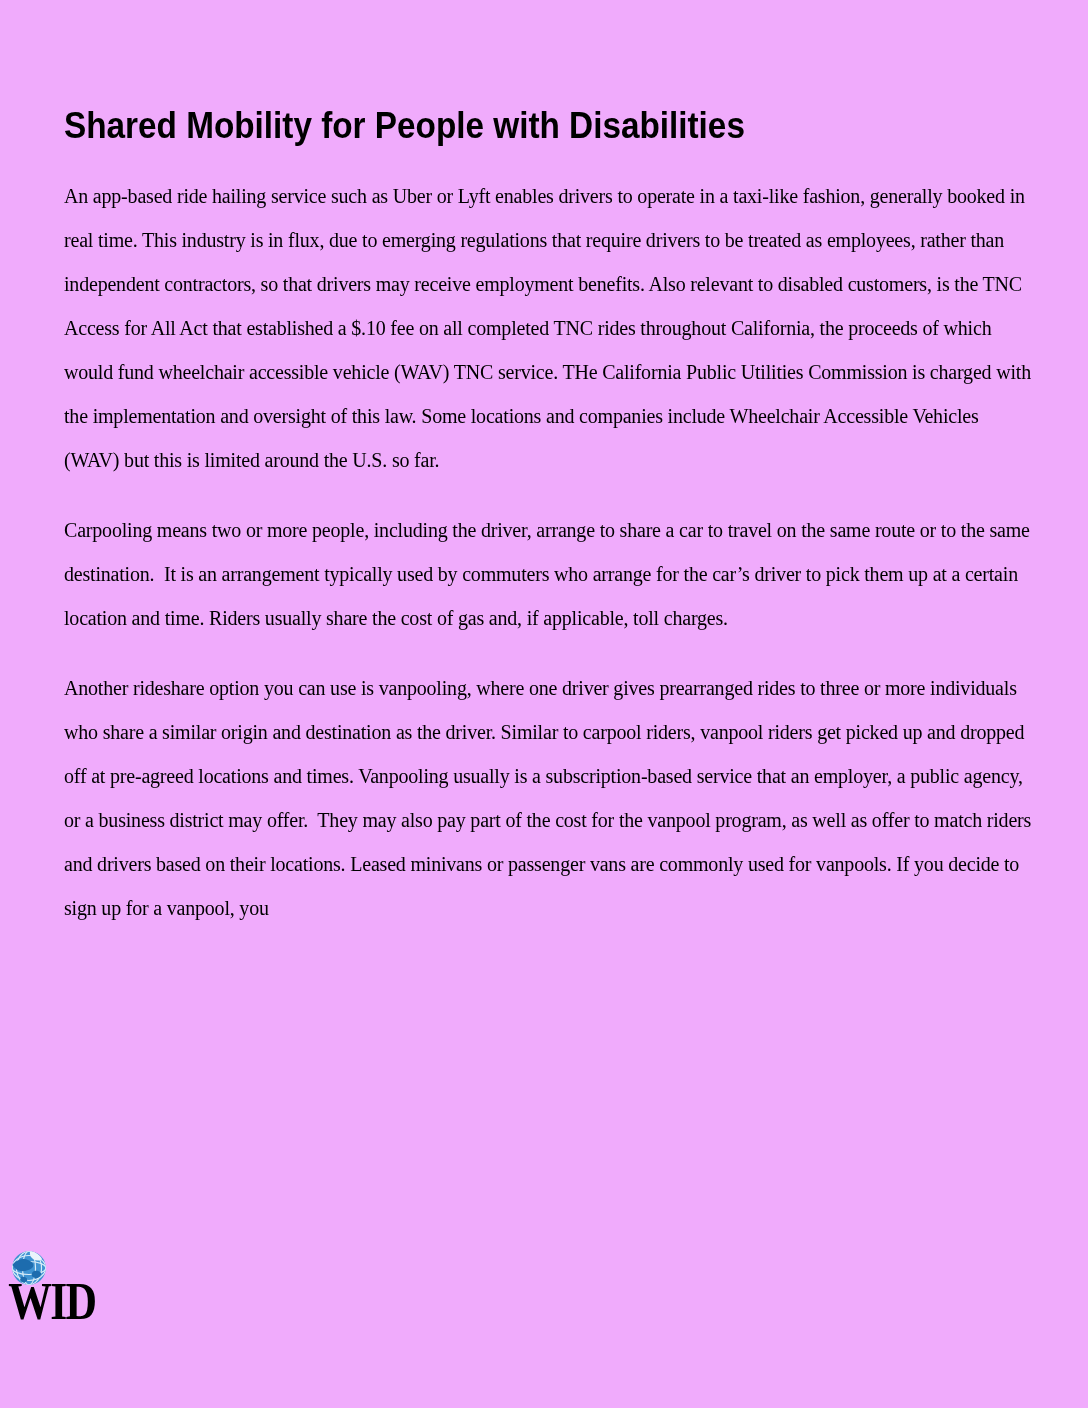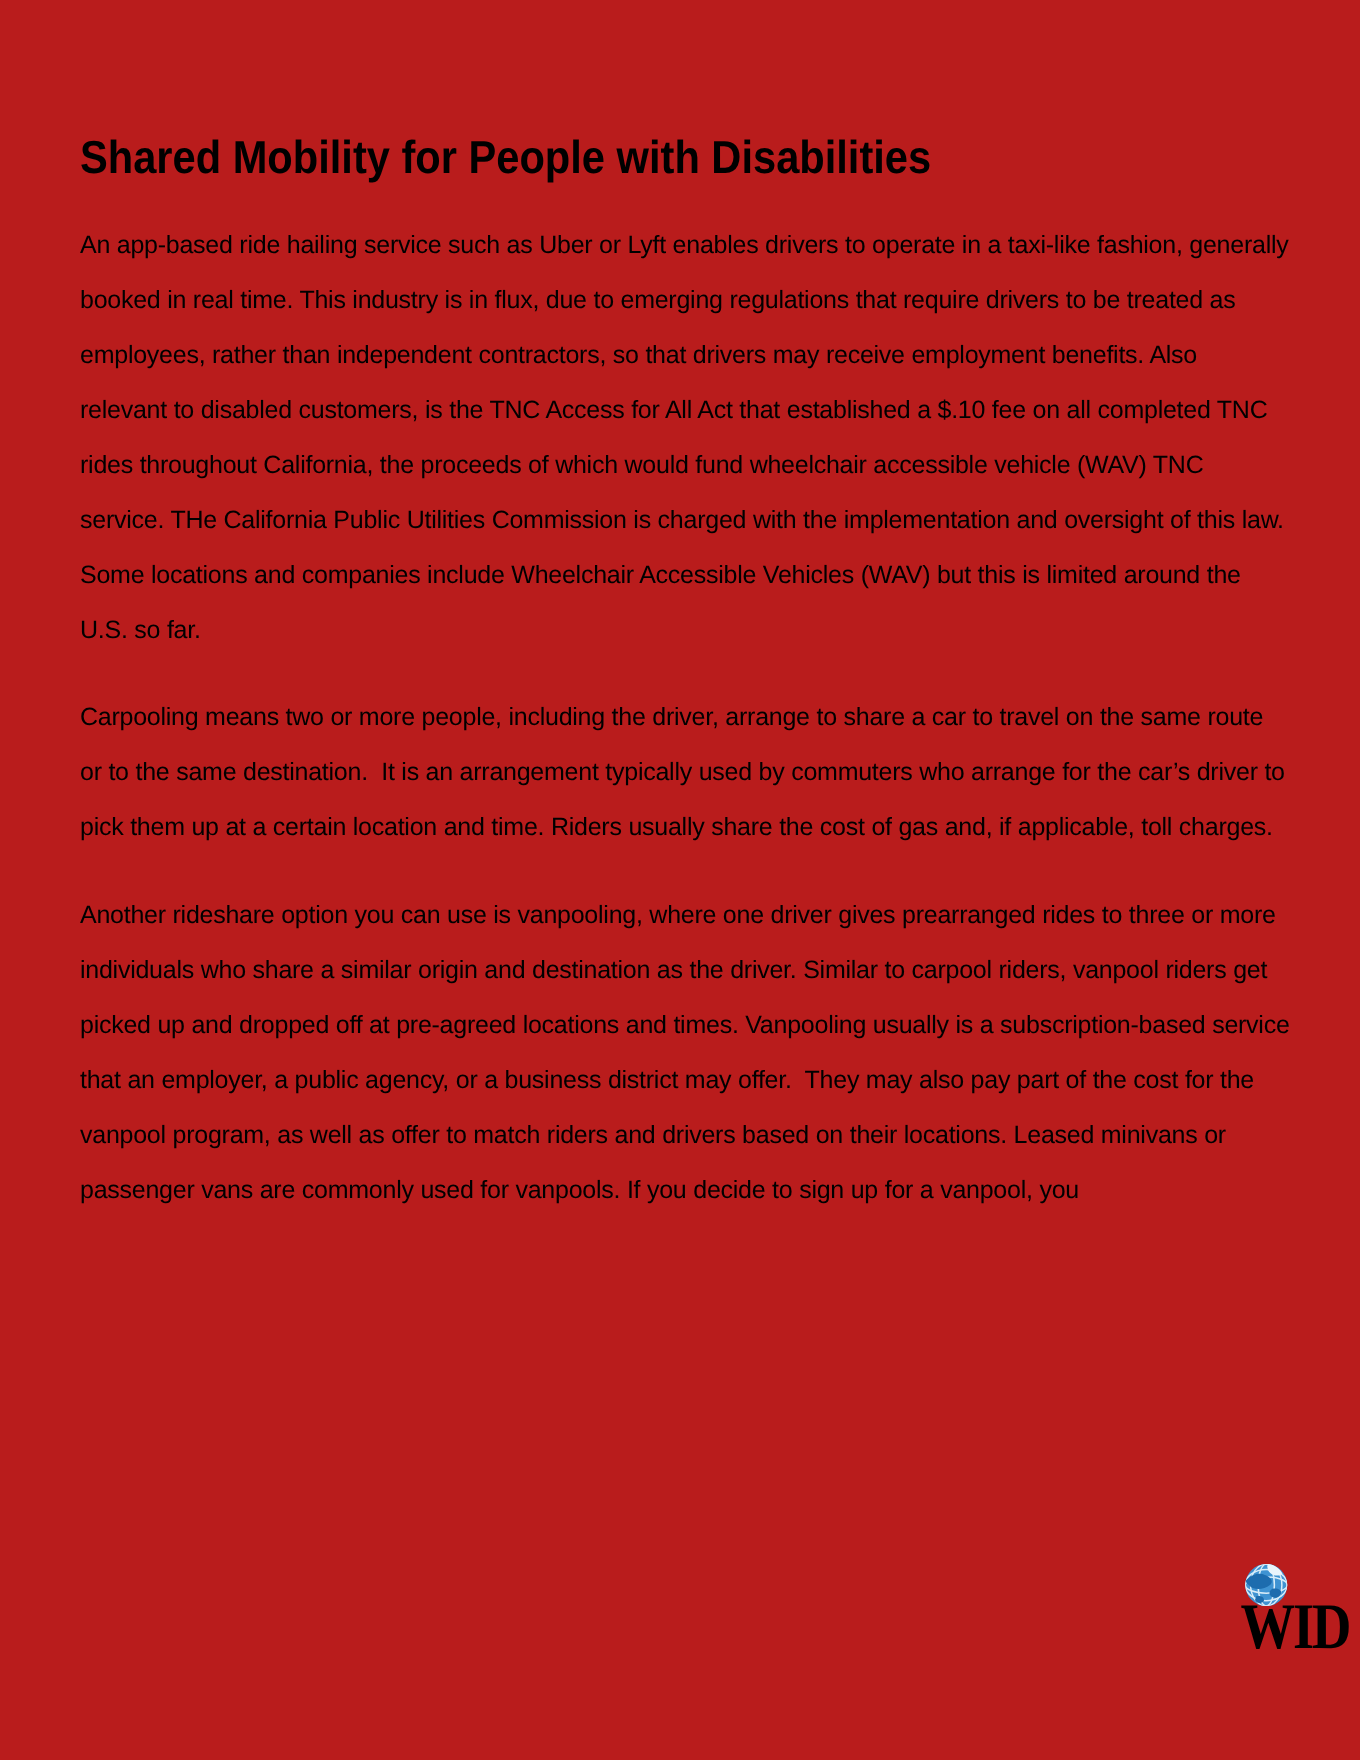--- a/index.html
+++ b/index.html
@@ -1,38 +1,39 @@
 <!DOCTYPE html>
 <html><head>
 <meta charset="utf-8">
 <style>
   html, body { margin: 0; padding: 0; background: #ffffff; }
   body {
     width: 1088px; height: 1408px; position: relative;
     font-family: "Liberation Sans", sans-serif; color: #000000;
     overflow: hidden;
   }
-  .page { position: absolute; inset: 0; background: #b91c1c; }
+  .page { position: absolute; inset: 0; background: #f0abfc; }
   .content { padding: 104px 56px 0 64px; }
   h1.title {
     margin: 0 0 26px 0;
     font-size: 37px; line-height: 44px; font-weight: bold;
     transform: scaleX(0.9); transform-origin: left center;
     white-space: nowrap;
     font-family: "Liberation Sans", sans-serif;
   }
   p.body {
     margin: 0 0 26px 0;
     font-size: 20px; line-height: 44px; letter-spacing: -0.2px;
     white-space: pre-wrap;
     text-align: left;
+    font-family: Liberation Serif, serif;
   }
   .footer {
     position: absolute; top: 1250px; left: 0; width: 100%;
-    text-align: right;
+    text-align: left;
   }
   .logo { position: relative; display: inline-block; }
   .globe {
     position: absolute; top: 0; left: 11px;
     width: 36px; height: 36px; z-index: 0;
   }
   .wid {
     display: block; position: relative; z-index: 1;
     margin-top: 33px;
     font-family: "Liberation Serif", serif; font-weight: bold;

